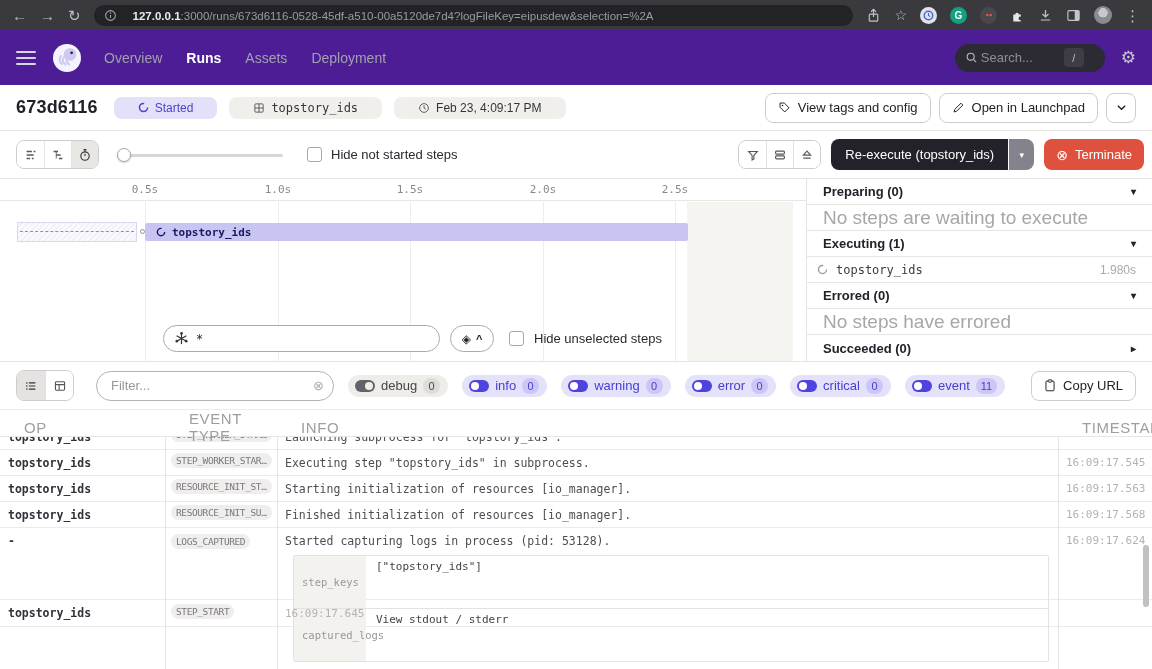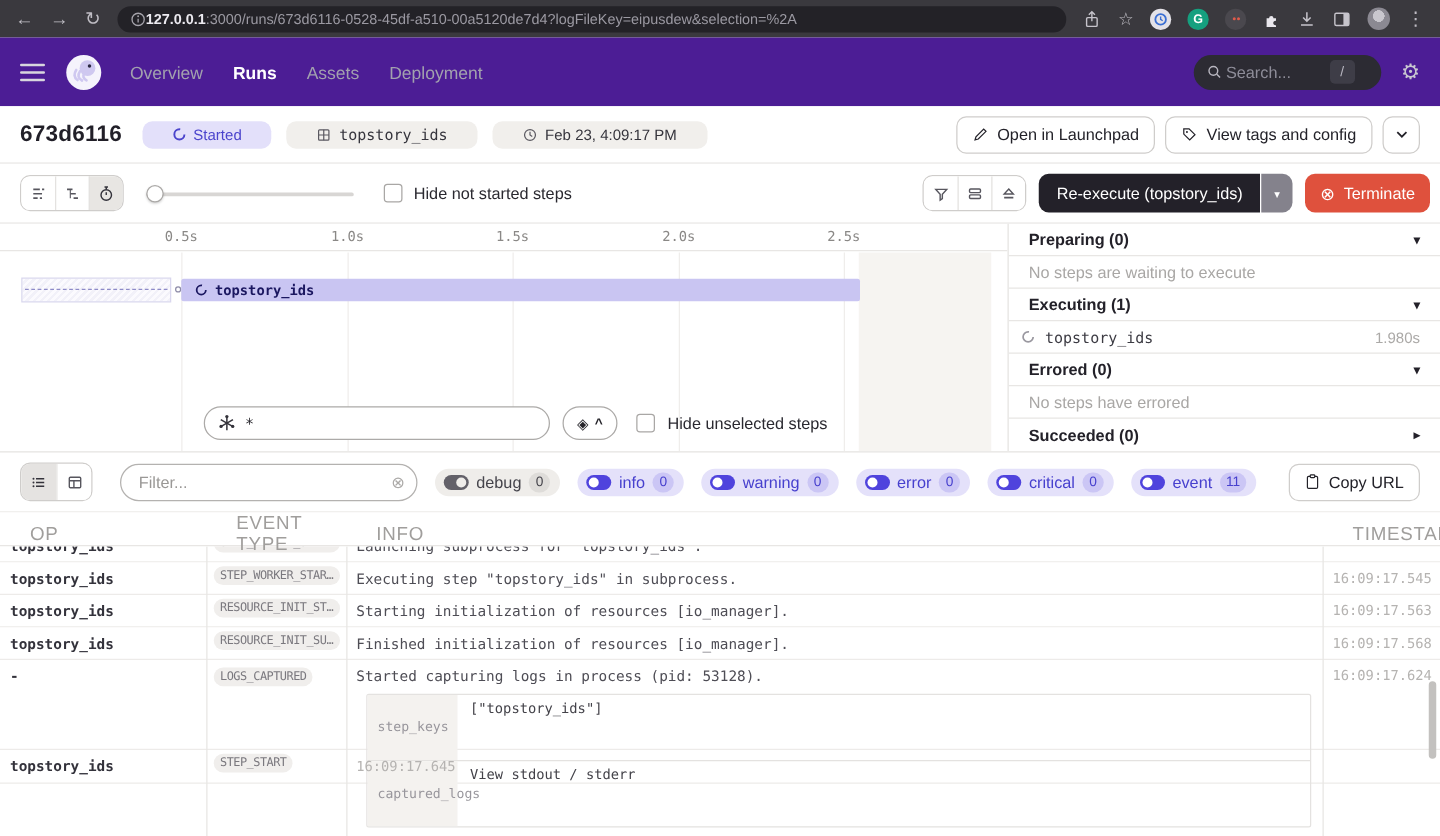--- a/index.html
+++ b/index.html
@@ -6,21 +6,21 @@
   html,body { width:1152px; height:669px; overflow:hidden; background:#fff;
     font-family:"Liberation Sans", sans-serif; }
   .mono { font-family:"DejaVu Sans Mono", monospace; }
   svg { display:block; }
 
   
   .chrome { position:absolute; top:0; left:0; width:1152px; height:30px; background:#3A393E;
     display:flex; align-items:center; padding:0 12px; gap:13px; color:#C6C4CB; }
   .chrome .navbtn { font-size:15px; line-height:1; color:#BFBDC4; cursor:default; }
   .urlbar { flex:1; height:21px; background:#232227; border-radius:11px; display:flex;
-    align-items:center; padding:0 10px; gap:0; overflow:hidden; white-space:nowrap; }
+    align-items:center; padding:0 10px; gap:16px; overflow:hidden; white-space:nowrap; }
   .urlbar .host { color:#ECEAF0; font-weight:bold; font-size:11.5px; }
   .urlbar .rest { color:#9B99A2; font-size:11.5px; }
   .extdot { width:17px; height:17px; border-radius:50%; display:flex; align-items:center;
     justify-content:center; font-size:10px; font-weight:bold; }
   .avatar { width:18px; height:18px; border-radius:50%;
     background:radial-gradient(circle at 50% 38%, #C9C7CE 0 32%, #8B8992 33% 100%); }
 
   
   .dnav { position:absolute; top:30px; left:0; width:1152px; height:55px; background:#4c1d95;
     display:flex; align-items:center; padding:0 16px; }
@@ -98,21 +98,21 @@
   .stepinput svg { position:absolute; left:11px; top:6px; }
   .layersbtn { width:44px; height:27px; border:1px solid #ACAAA8; border-radius:14px; background:#fff;
     display:flex; align-items:center; justify-content:center; gap:5px; font-size:12px; color:#26252B; cursor:pointer; }
   .layersbtn .up { font-weight:bold; font-size:11px; }
 
   .rpanel { position:absolute; left:806px; top:0; width:346px; height:182px; border-left:1px solid #E5E3E1; }
   .prow { height:26px; border-bottom:1px solid #E8E6E4; display:flex; align-items:center; padding:0 16px; }
   .prow:last-child { border-bottom:none; }
   .prow.h { font-weight:bold; font-size:13px; color:#232129; justify-content:space-between; cursor:pointer; }
   .prow.h .car { font-size:10px; color:#232129; }
-  .prow.empty { color:#A9A7A5; font-size:13px; }
+  .prow.empty { color:#A9A7A5; font-size:19px; }
   .prow.item { padding-left:10px; gap:8px; font-family:"DejaVu Sans Mono", monospace;
     font-size:12px; color:#3C3B43; cursor:pointer; }
   .prow.item .dur { margin-left:auto; font-family:"Liberation Sans", sans-serif; color:#ABA9A7; }
 
   
   .ltoolbar { position:absolute; top:361px; left:0; width:1152px; height:49px; background:#fff;
     border-top:1px solid #E5E3E1; border-bottom:1px solid #EDEBE9; display:flex; align-items:center;
     padding:0 16px; gap:14px; }
   .seg2 { display:flex; border:1px solid #CFCDCB; border-radius:8px; overflow:hidden; }
   .seg2 .sbtn { width:28px; height:29px; display:flex; align-items:center; justify-content:center;
@@ -265,30 +265,30 @@
   <span class="badge tag">
     <svg width="12" height="12" viewBox="0 0 16 16">
       <circle cx="8" cy="8" r="5.8" fill="none" stroke="#5A5860" stroke-width="1.3"></circle>
       <path d="M8 4.6V8l2.4 1.5" fill="none" stroke="#5A5860" stroke-width="1.3"></path>
     </svg>
     <span>Feb 23, 4:09:17 PM</span>
   </span>
   <div class="hbtns">
     <button class="btn">
       <svg width="13" height="13" viewBox="0 0 16 16">
-        <path d="M2.5 13.5l.9-3.2 7.6-7.6 2.3 2.3-7.6 7.6z" fill="none" stroke="#232229" stroke-width="1.2"></path>
-      </svg>
-      <span>Open in Launchpad</span>
+        <path d="M2.5 2.5h5.2l5.8 5.8-5.2 5.2-5.8-5.8z" fill="none" stroke="#232229" stroke-width="1.2"></path>
+        <circle cx="5.6" cy="5.6" r="1" fill="#232229"></circle>
+      </svg>
+      <span>View tags and config</span>
     </button>
     <button class="btn">
       <svg width="13" height="13" viewBox="0 0 16 16">
-        <path d="M2.5 2.5h5.2l5.8 5.8-5.2 5.2-5.8-5.8z" fill="none" stroke="#232229" stroke-width="1.2"></path>
-        <circle cx="5.6" cy="5.6" r="1" fill="#232229"></circle>
-      </svg>
-      <span>View tags and config</span>
+        <path d="M2.5 13.5l.9-3.2 7.6-7.6 2.3 2.3-7.6 7.6z" fill="none" stroke="#232229" stroke-width="1.2"></path>
+      </svg>
+      <span>Open in Launchpad</span>
     </button>
     <button class="btn sq">
       <svg width="11" height="11" viewBox="0 0 12 12">
         <path d="M2 4l4 4 4-4" fill="none" stroke="#232229" stroke-width="1.5"></path>
       </svg>
     </button>
   </div>
 </div>
 
 <div class="toolbar">

